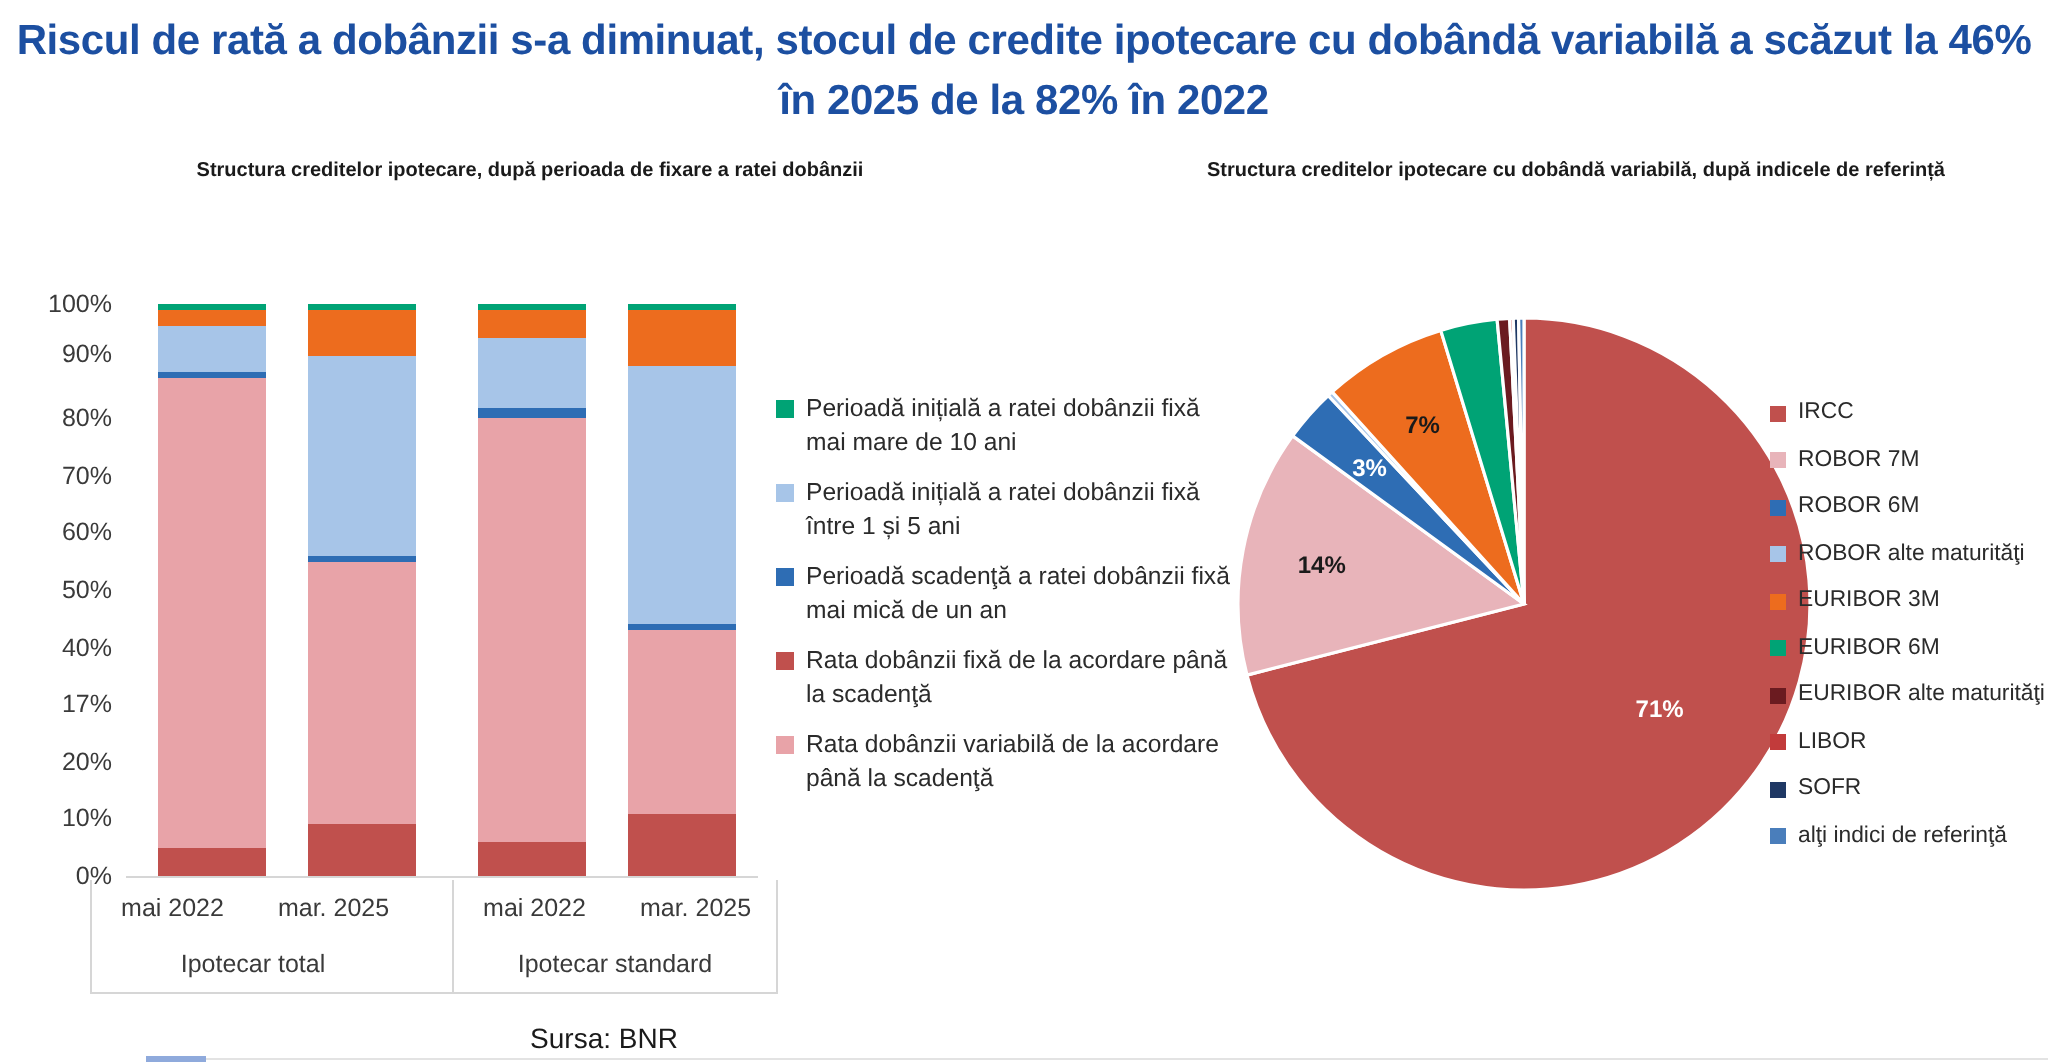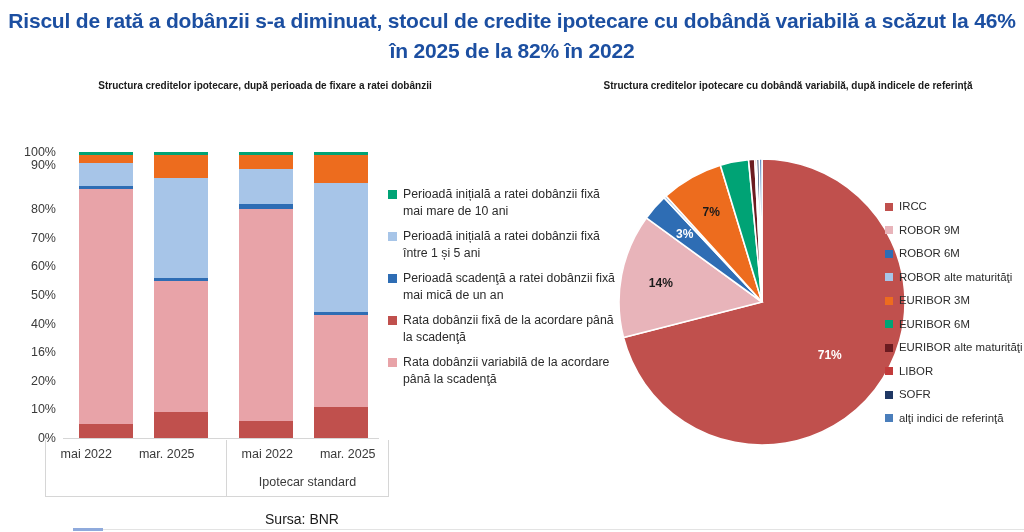--- a/index.html
+++ b/index.html
@@ -64,21 +64,21 @@
   .xgroup{flex:1;display:flex;flex-direction:column;}
   .xgroup + .xgroup{border-left:1px solid #d6d6d6;}
   .xperiods{display:flex;height:28px;}
   .xperiod{flex:1;display:flex;align-items:center;justify-content:center;
            font-size:12.5px;color:#3a3a3a;}
   .xgroupname{height:28px;display:flex;align-items:center;justify-content:center;
               font-size:12.5px;color:#3a3a3a;}
 
   
   #bar-legend{
-    position:absolute;left:388px;top:112px;width:230px;
+    position:absolute;left:388px;top:122px;width:230px;
   }
   #bar-legend .lrow{
     display:flex;align-items:flex-start;margin-bottom:8px;
   }
   #bar-legend .swatch{
     width:9px;height:9px;flex:0 0 9px;margin-top:4px;margin-right:6px;
   }
   #bar-legend .ltext{
     font-size:12.3px;line-height:17px;color:#2b2b2b;
   }
@@ -122,27 +122,27 @@
 
 <div class="panel" id="panel-left">
 
   <div class="panel-title" id="left-title">Structura creditelor ipotecare, după perioada de fixare a ratei dobânzii</div>
 
   <div id="bar-chart">
     <div id="plot">
         <div class="ytick" style="top: 286px;">0%</div>
         <div class="ytick" style="top: 257.4px;">10%</div>
         <div class="ytick" style="top: 228.8px;">20%</div>
-        <div class="ytick" style="top: 200.2px;">16%</div>
+        <div class="ytick" style="top: 200.2px;">17%</div>
         <div class="ytick" style="top: 171.6px;">40%</div>
         <div class="ytick" style="top: 143px;">50%</div>
         <div class="ytick" style="top: 114.4px;">60%</div>
         <div class="ytick" style="top: 85.8px;">70%</div>
         <div class="ytick" style="top: 57.2px;">80%</div>
-        <div class="ytick" style="top: 13px;">90%</div>
+        <div class="ytick" style="top: 25px;">90%</div>
         <div class="ytick" style="top: 0px;">100%</div>
         <div class="bar" style="left: 16px; height: 286px;">
           <div class="seg" style="height: 14.3px; background: rgb(192, 80, 77);"></div>
           <div class="seg" style="height: 234.52px; background: rgb(232, 163, 168);"></div>
           <div class="seg" style="height: 2.86px; background: rgb(46, 109, 180);"></div>
           <div class="seg" style="height: 22.88px; background: rgb(167, 197, 232);"></div>
           <div class="seg" style="height: 8.58px; background: rgb(237, 108, 30);"></div>
           <div class="seg" style="height: 2.86px; background: rgb(0, 163, 117);"></div>
         </div>
         <div class="bar" style="left: 91px; height: 286px;">
@@ -170,20 +170,21 @@
           <div class="seg" style="height: 2.86px; background: rgb(0, 163, 117);"></div>
         </div>
       </div>
     <div id="axis-line"></div>
     <div id="xlabels">
         <div class="xgroup">
           <div class="xperiods">
             <div class="xperiod">mai 2022</div>
             <div class="xperiod">mar. 2025</div>
           </div>
+          <div class="xgroupname">Ipotecar total</div>
         </div>
         <div class="xgroup">
           <div class="xperiods">
             <div class="xperiod">mai 2022</div>
             <div class="xperiod">mar. 2025</div>
           </div>
           <div class="xgroupname">Ipotecar standard</div>
         </div>
       </div>
   </div>
@@ -237,21 +238,21 @@
       </svg>
   </div>
 
   <div id="pie-legend">
       <div class="lrow">
         <span class="swatch" style="background: rgb(192, 80, 77);"></span>
         <span class="ltext">IRCC</span>
       </div>
       <div class="lrow">
         <span class="swatch" style="background: rgb(232, 180, 186);"></span>
-        <span class="ltext">ROBOR 9M</span>
+        <span class="ltext">ROBOR 7M</span>
       </div>
       <div class="lrow">
         <span class="swatch" style="background: rgb(46, 109, 180);"></span>
         <span class="ltext">ROBOR 6M</span>
       </div>
       <div class="lrow">
         <span class="swatch" style="background: rgb(167, 197, 232);"></span>
         <span class="ltext">ROBOR alte maturităţi</span>
       </div>
       <div class="lrow">

